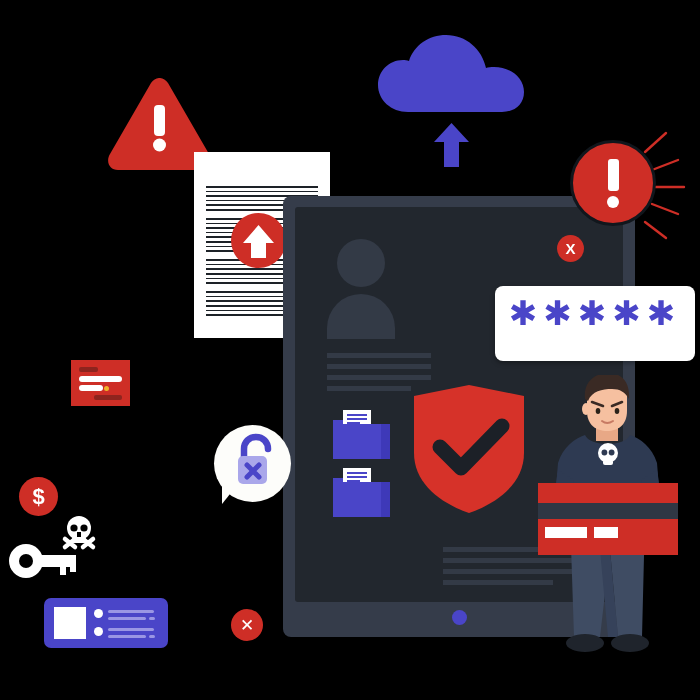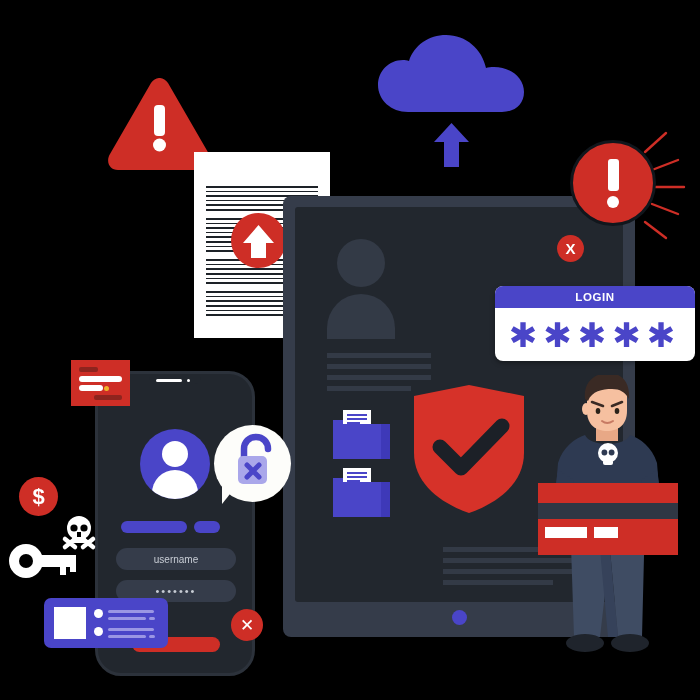--- a/index.html
+++ b/index.html
@@ -224,42 +224,23 @@
     </svg>
   </div>
   <div class="abs" id="alert-circle">
     <div id="alert-bang">
       <div class="bar"></div>
       <div class="dot"></div>
     </div>
   </div>
 
   <div class="abs" id="login">
-    <div id="login-head">
-      <span>LOGIN</span>
-    </div>
     <div id="login-stars">✱✱✱✱✱</div>
   </div>
 
-  <div class="abs" id="phone">
-    <div id="notch">
-      <div class="sp"></div>
-        <div class="cam"></div>
-    </div>
-    <div id="ph-avatar">
-      <div class="h"></div>
-        <div class="b"></div>
-    </div>
-    <div class="ph-bar" style="left:23px;top:147px;width:66px;"></div>
-    <div class="ph-bar" style="left:96px;top:147px;width:26px;"></div>
-
-    <div class="ph-field" style="top:174px;">username</div>
-    <div class="ph-field" style="top:206px;font-size:11px;letter-spacing:2px;">•••••••</div>
-    <div id="ph-btn"></div>
-  </div>
 
   <div class="abs" id="bubble-tail"></div>
   <div class="abs" id="bubble">
     <svg viewBox="0 0 77 77" width="77" height="77">
       <path d="M30 33 L30 24 C30 17 35 12 42 12 C49 12 54 17 54 24" stroke="#4a45c8" stroke-width="6.5" fill="none" stroke-linecap="round"></path>
       <rect x="24" y="31" width="29" height="28" rx="5" fill="#aaa7ea"></rect>
       <path d="M33 40 L45 52 M45 40 L33 52" stroke="#4a45c8" stroke-width="5" stroke-linecap="round"></path>
     </svg>
   </div>
 

